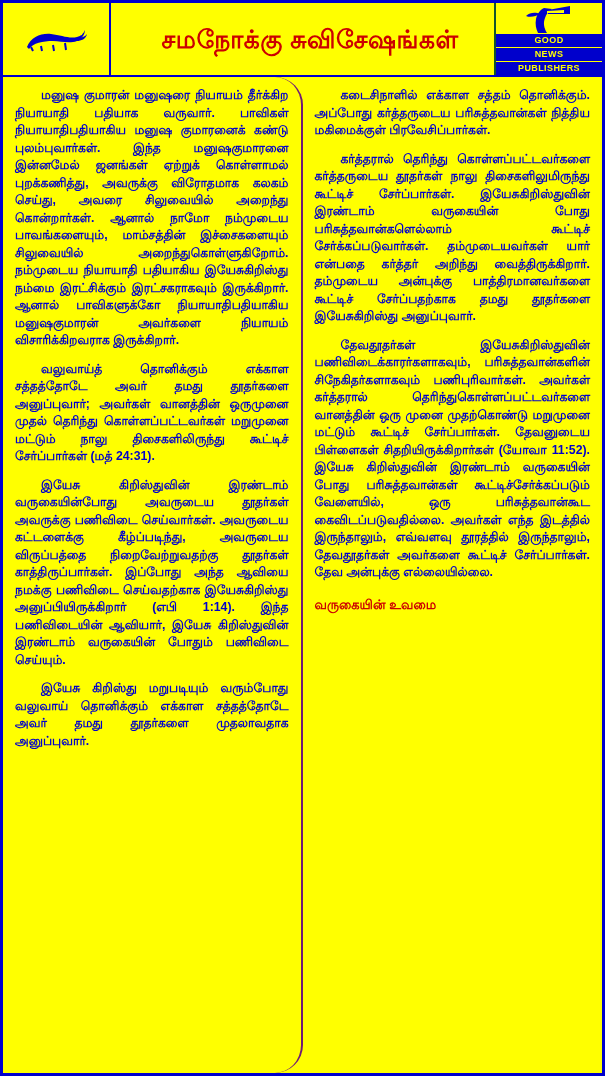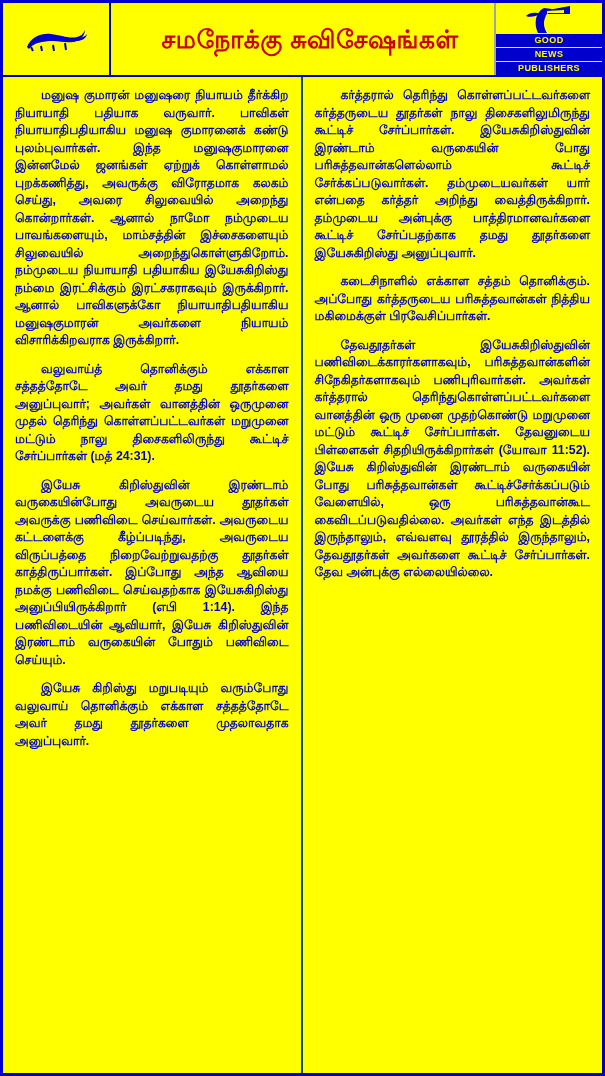--- a/index.html
+++ b/index.html
@@ -34,21 +34,21 @@
     border-right: 2px solid #0000cc;
     display: flex;
     flex-direction: column;
     align-items: center;
     justify-content: center;
     padding: 2px 0;
     box-sizing: border-box;
   }
   .logo-box.right {
     border-right: none;
-    border-left: 2px solid #a3a3a3;
+    border-left: 2px solid #14532d;
   }
   .logo-art {
     width: 100%;
     display: flex;
     justify-content: center;
     align-items: center;
     height: 30px;
   }
   .logo-bar {
     background: #0000cc;
@@ -95,21 +95,22 @@
     display: flex;
     height: calc(100% - 74px);
     box-sizing: border-box;
   }
   .col {
     width: 50%;
     box-sizing: border-box;
     padding: 10px 12px 8px 12px;
   }
   .col.left {
-    border-right: 2px solid #0c4a6e;
+    border-right: 2px solid #701a75;
+    border-radius: 28px;
   }
   p.para {
     color: #0000cc;
     font-size: 12.3px;
     line-height: 17.5px;
     margin: 0 0 11px 0;
     text-align: justify;
     text-indent: 26px;
     font-weight: bold;
   }
@@ -168,20 +169,21 @@
     <div class="col left">
       <p class="para">மனுஷ குமாரன் மனுஷரை நியாயம் தீர்க்கிற நியாயாதி பதியாக வருவார். பாவிகள் நியாயாதிபதியாகிய மனுஷ குமாரனைக் கண்டு புலம்புவார்கள். இந்த மனுஷகுமாரனை இன்னமேல் ஜனங்கள் ஏற்றுக் கொள்ளாமல் புறக்கணித்து, அவருக்கு விரோதமாக கலகம் செய்து, அவரை சிலுவையில் அறைந்து கொன்றார்கள். ஆனால் நாமோ நம்முடைய பாவங்களையும், மாம்சத்தின் இச்சைகளையும் சிலுவையில் அறைந்துகொள்ளுகிறோம். நம்முடைய நியாயாதி பதியாகிய இயேசுகிறிஸ்து நம்மை இரட்சிக்கும் இரட்சகராகவும் இருக்கிறார். ஆனால் பாவிகளுக்கோ நியாயாதிபதியாகிய மனுஷகுமாரன் அவர்களை நியாயம் விசாரிக்கிறவராக இருக்கிறார்.</p>
 
 
       <p class="para em-red">வலுவாய்த் தொனிக்கும் எக்காள சத்தத்தோடே அவர் தமது தூதர்களை அனுப்புவார்; அவர்கள் வானத்தின் ஒருமுனை முதல் தெரிந்து கொள்ளப்பட்டவர்கள் மறுமுனை மட்டும் நாலு திசைகளிலிருந்து கூட்டிச் சேர்ப்பார்கள் (மத் 24:31).</p>
       <p class="para">இயேசு கிறிஸ்துவின் இரண்டாம் வருகையின்போது அவருடைய தூதர்கள் அவருக்கு பணிவிடை செய்வார்கள். அவருடைய கட்டளைக்கு கீழ்ப்படிந்து, அவருடைய விருப்பத்தை நிறைவேற்றுவதற்கு தூதர்கள் காத்திருப்பார்கள். இப்போது அந்த ஆவியை நமக்கு பணிவிடை செய்வதற்காக இயேசுகிறிஸ்து அனுப்பியிருக்கிறார் (எபி 1:14). இந்த பணிவிடையின் ஆவியார், இயேசு கிறிஸ்துவின் இரண்டாம் வருகையின் போதும் பணிவிடை செய்யும்.</p>
       <p class="para">இயேசு கிறிஸ்து மறுபடியும் வரும்போது வலுவாய் தொனிக்கும் எக்காள சத்தத்தோடே அவர் தமது தூதர்களை முதலாவதாக அனுப்புவார்.</p>
     </div>
 
     <div class="col right">
+      <p class="para">கடைசிநாளில் எக்காள சத்தம் தொனிக்கும். அப்போது கர்த்தருடைய பரிசுத்தவான்கள் நித்திய மகிமைக்குள் பிரவேசிப்பார்கள்.</p>
       <p class="para">கர்த்தரால் தெரிந்து கொள்ளப்பட்டவர்களை கர்த்தருடைய தூதர்கள் நாலு திசைகளிலுமிருந்து கூட்டிச் சேர்ப்பார்கள். இயேசுகிறிஸ்துவின் இரண்டாம் வருகையின் போது பரிசுத்தவான்களெல்லாம் கூட்டிச் சேர்க்கப்படுவார்கள். தம்முடையவர்கள் யார் என்பதை கர்த்தர் அறிந்து வைத்திருக்கிறார். தம்முடைய அன்புக்கு பாத்திரமானவர்களை கூட்டிச் சேர்ப்பதற்காக தமது தூதர்களை இயேசுகிறிஸ்து அனுப்புவார்.</p>
-      <p class="para">கடைசிநாளில் எக்காள சத்தம் தொனிக்கும். அப்போது கர்த்தருடைய பரிசுத்தவான்கள் நித்திய மகிமைக்குள் பிரவேசிப்பார்கள்.</p>
       <p class="para">தேவதூதர்கள் இயேசுகிறிஸ்துவின் பணிவிடைக்காரர்களாகவும், பரிசுத்தவான்களின் சிநேகிதர்களாகவும் பணிபுரிவார்கள். அவர்கள் கர்த்தரால் தெரிந்துகொள்ளப்பட்டவர்களை வானத்தின் ஒரு முனை முதற்கொண்டு மறுமுனை மட்டும் கூட்டிச் சேர்ப்பார்கள். தேவனுடைய பிள்ளைகள் சிதறியிருக்கிறார்கள் (யோவா 11:52). இயேசு கிறிஸ்துவின் இரண்டாம் வருகையின் போது பரிசுத்தவான்கள் கூட்டிச்சேர்க்கப்படும் வேளையில், ஒரு பரிசுத்தவான்கூட கைவிடப்படுவதில்லை. அவர்கள் எந்த இடத்தில் இருந்தாலும், எவ்வளவு தூரத்தில் இருந்தாலும், தேவதூதர்கள் அவர்களை கூட்டிச் சேர்ப்பார்கள். தேவ அன்புக்கு எல்லையில்லை.</p>
 
+      <h2 class="subhead">வருகையின் உவமை</h2>
 
     </div>
   </div>
 </div>
 
 </body></html>

